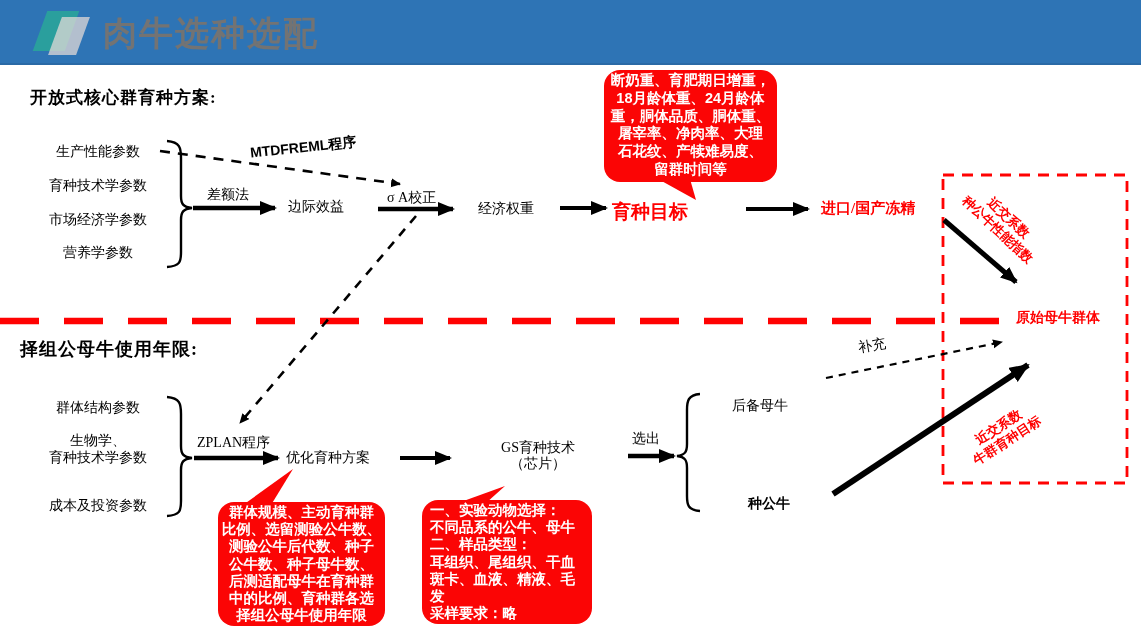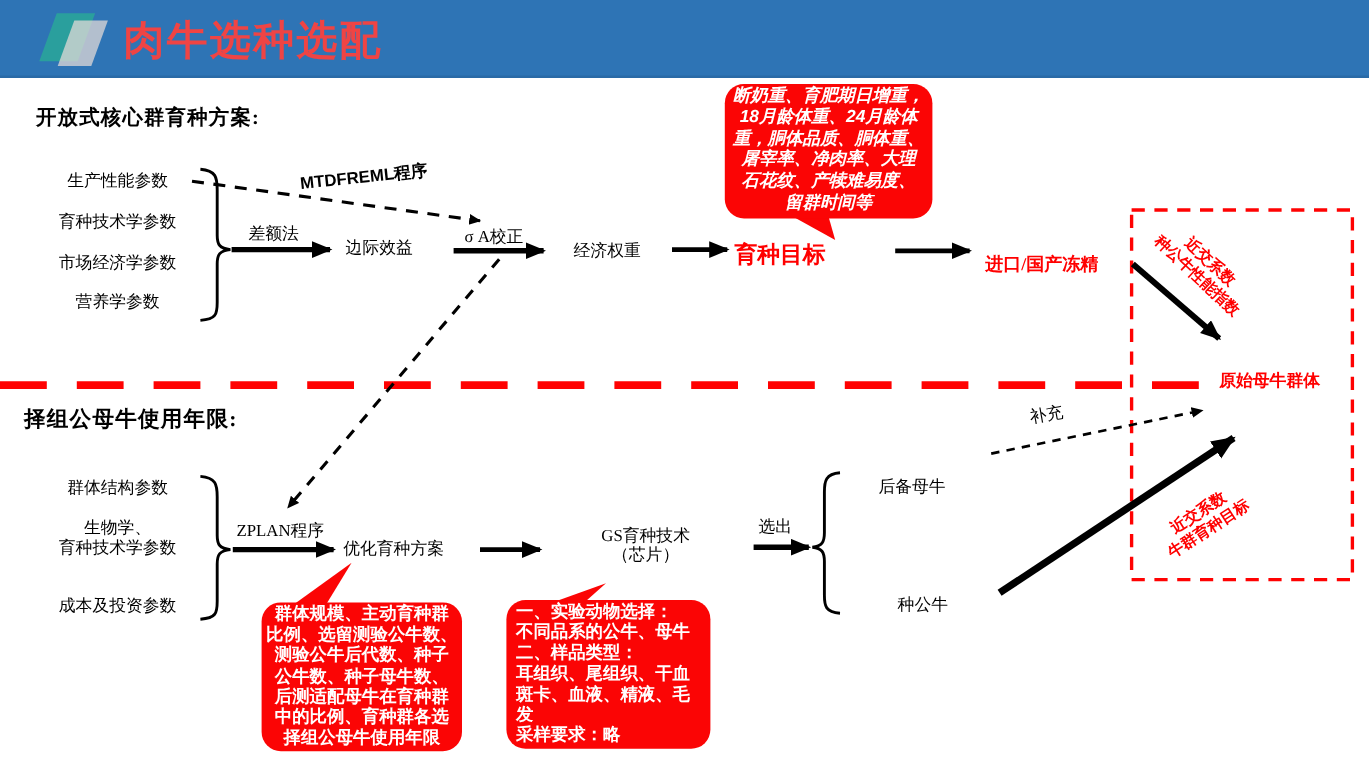--- a/index.html
+++ b/index.html
@@ -2,35 +2,35 @@
 <html><head>
 <meta charset="utf-8">
 <style>
   html,body{margin:0;padding:0;background:#fff;}
   #slide{position:relative;width:1141px;height:635px;background:#ffffff;overflow:hidden;
          font-family:"Liberation Serif","DejaVu Serif",serif;color:#000;}
   .abs{position:absolute;}
   
   #banner{left:0;top:0;width:1141px;height:63px;background:#2e74b5;border-bottom:2px solid #2a6aa6;}
   #page-title{left:103px;top:11px;font-family:"Liberation Sans","DejaVu Sans",sans-serif;
-              font-size:34px;font-weight:bold;color:#ef4444;letter-spacing:2px;}
+              font-size:34px;font-weight:bold;color:#737373;letter-spacing:2px;}
   .logo-back{left:40px;top:11px;width:32px;height:40px;background:#2aa39b;opacity:.92;transform:skewX(-20deg);}
   .logo-front{left:55px;top:17px;width:28px;height:38px;background:#e8ddd8;opacity:.72;transform:skewX(-20deg);}
   
   .h1{font-size:17px;font-weight:bold;letter-spacing:1px;}
   .lbl{font-size:14px;white-space:pre-line;}
   .ctr{text-align:center;}
   .red{color:#ff0000;font-weight:bold;}
   .param{width:140px;text-align:center;font-size:14px;white-space:pre-line;line-height:17px;}
   
   .bubble{background:#fb0505;color:#ffffff;border-radius:16px;
           font-family:"Liberation Sans","DejaVu Sans",sans-serif;font-weight:bold;
           white-space:pre-line;}
   #callout-goal{left:604px;top:70px;width:173px;height:110px;font-size:14.5px;line-height:17.8px;
-                text-align:center;padding-top:2px;font-style:italic;}
+                text-align:center;padding-top:2px;}
   #callout-optimize{left:218px;top:502px;width:167px;height:122px;font-size:14.5px;line-height:17.2px;
                     text-align:center;padding-top:2px;}
   #callout-gs{left:422px;top:500px;width:158px;height:122px;font-size:14.5px;line-height:17.2px;
               text-align:left;padding:2px 4px 0 8px;}
   
   .diag{width:150px;text-align:center;color:#ff0000;font-weight:bold;font-size:13px;
         line-height:16px;white-space:pre-line;}
   #diag-top{left:928px;top:208px;transform:rotate(43deg);}
   #diag-bottom{left:928px;top:418px;transform:rotate(-33deg);}
   #stage-title{left:963px;top:119px;font-size:21px;font-weight:bold;color:#ff0000;letter-spacing:2px;}
@@ -94,34 +94,34 @@
   <div class="abs param" style="left:28px;top:177px;">育种技术学参数</div>
   <div class="abs param" style="left:28px;top:211px;">市场经济学参数</div>
   <div class="abs param" style="left:28px;top:244px;">营养学参数</div>
 
   <div class="abs lbl" style="left:207px;top:186px;">差额法</div>
   <div class="abs lbl" style="left:250px;top:139px;font-family:'Liberation Sans',sans-serif;font-weight:bold;transform:rotate(-6deg);">MTDFREML程序</div>
   <div class="abs lbl" style="left:288px;top:198px;">边际效益</div>
   <div class="abs lbl" style="left:387px;top:189px;">σ A校正</div>
   <div class="abs lbl" style="left:478px;top:200px;">经济权重</div>
   <div class="abs lbl red" style="left:612px;top:199px;font-size:19px;">育种目标</div>
-  <div class="abs lbl red" style="left:821px;top:211px;font-size:15px;">进口/国产冻精</div>
+  <div class="abs lbl red" style="left:821px;top:199px;font-size:15px;">进口/国产冻精</div>
 
   <div class="abs param" style="left:28px;top:399px;">群体结构参数</div>
   <div class="abs param" style="left:28px;top:432px;">生物学、
 育种技术学参数</div>
   <div class="abs param" style="left:28px;top:497px;">成本及投资参数</div>
 
   <div class="abs lbl" style="left:197px;top:434px;">ZPLAN程序</div>
   <div class="abs lbl" style="left:286px;top:449px;">优化育种方案</div>
   <div class="abs lbl ctr" style="left:478px;top:440px;width:120px;line-height:16px;">GS育种技术
 （芯片）</div>
   <div class="abs lbl" style="left:632px;top:430px;">选出</div>
   <div class="abs lbl" style="left:732px;top:397px;">后备母牛</div>
-  <div class="abs lbl" style="left:748px;top:495px;">种公牛</div>
+  <div class="abs lbl" style="left:748px;top:495px;font-weight:bold;">种公牛</div>
   <div class="abs lbl" style="left:858px;top:337px;transform:rotate(-10deg);">补充</div>
 
   <div class="abs red" id="original-cows">原始母牛群体</div>
   <div class="abs diag" id="diag-top">近交系数
 种公牛性能指数</div>
   <div class="abs diag" id="diag-bottom">近交系数
 牛群育种目标</div>
 
   <div class="abs bubble" id="callout-goal">断奶重、育肥期日增重，
 18月龄体重、24月龄体

